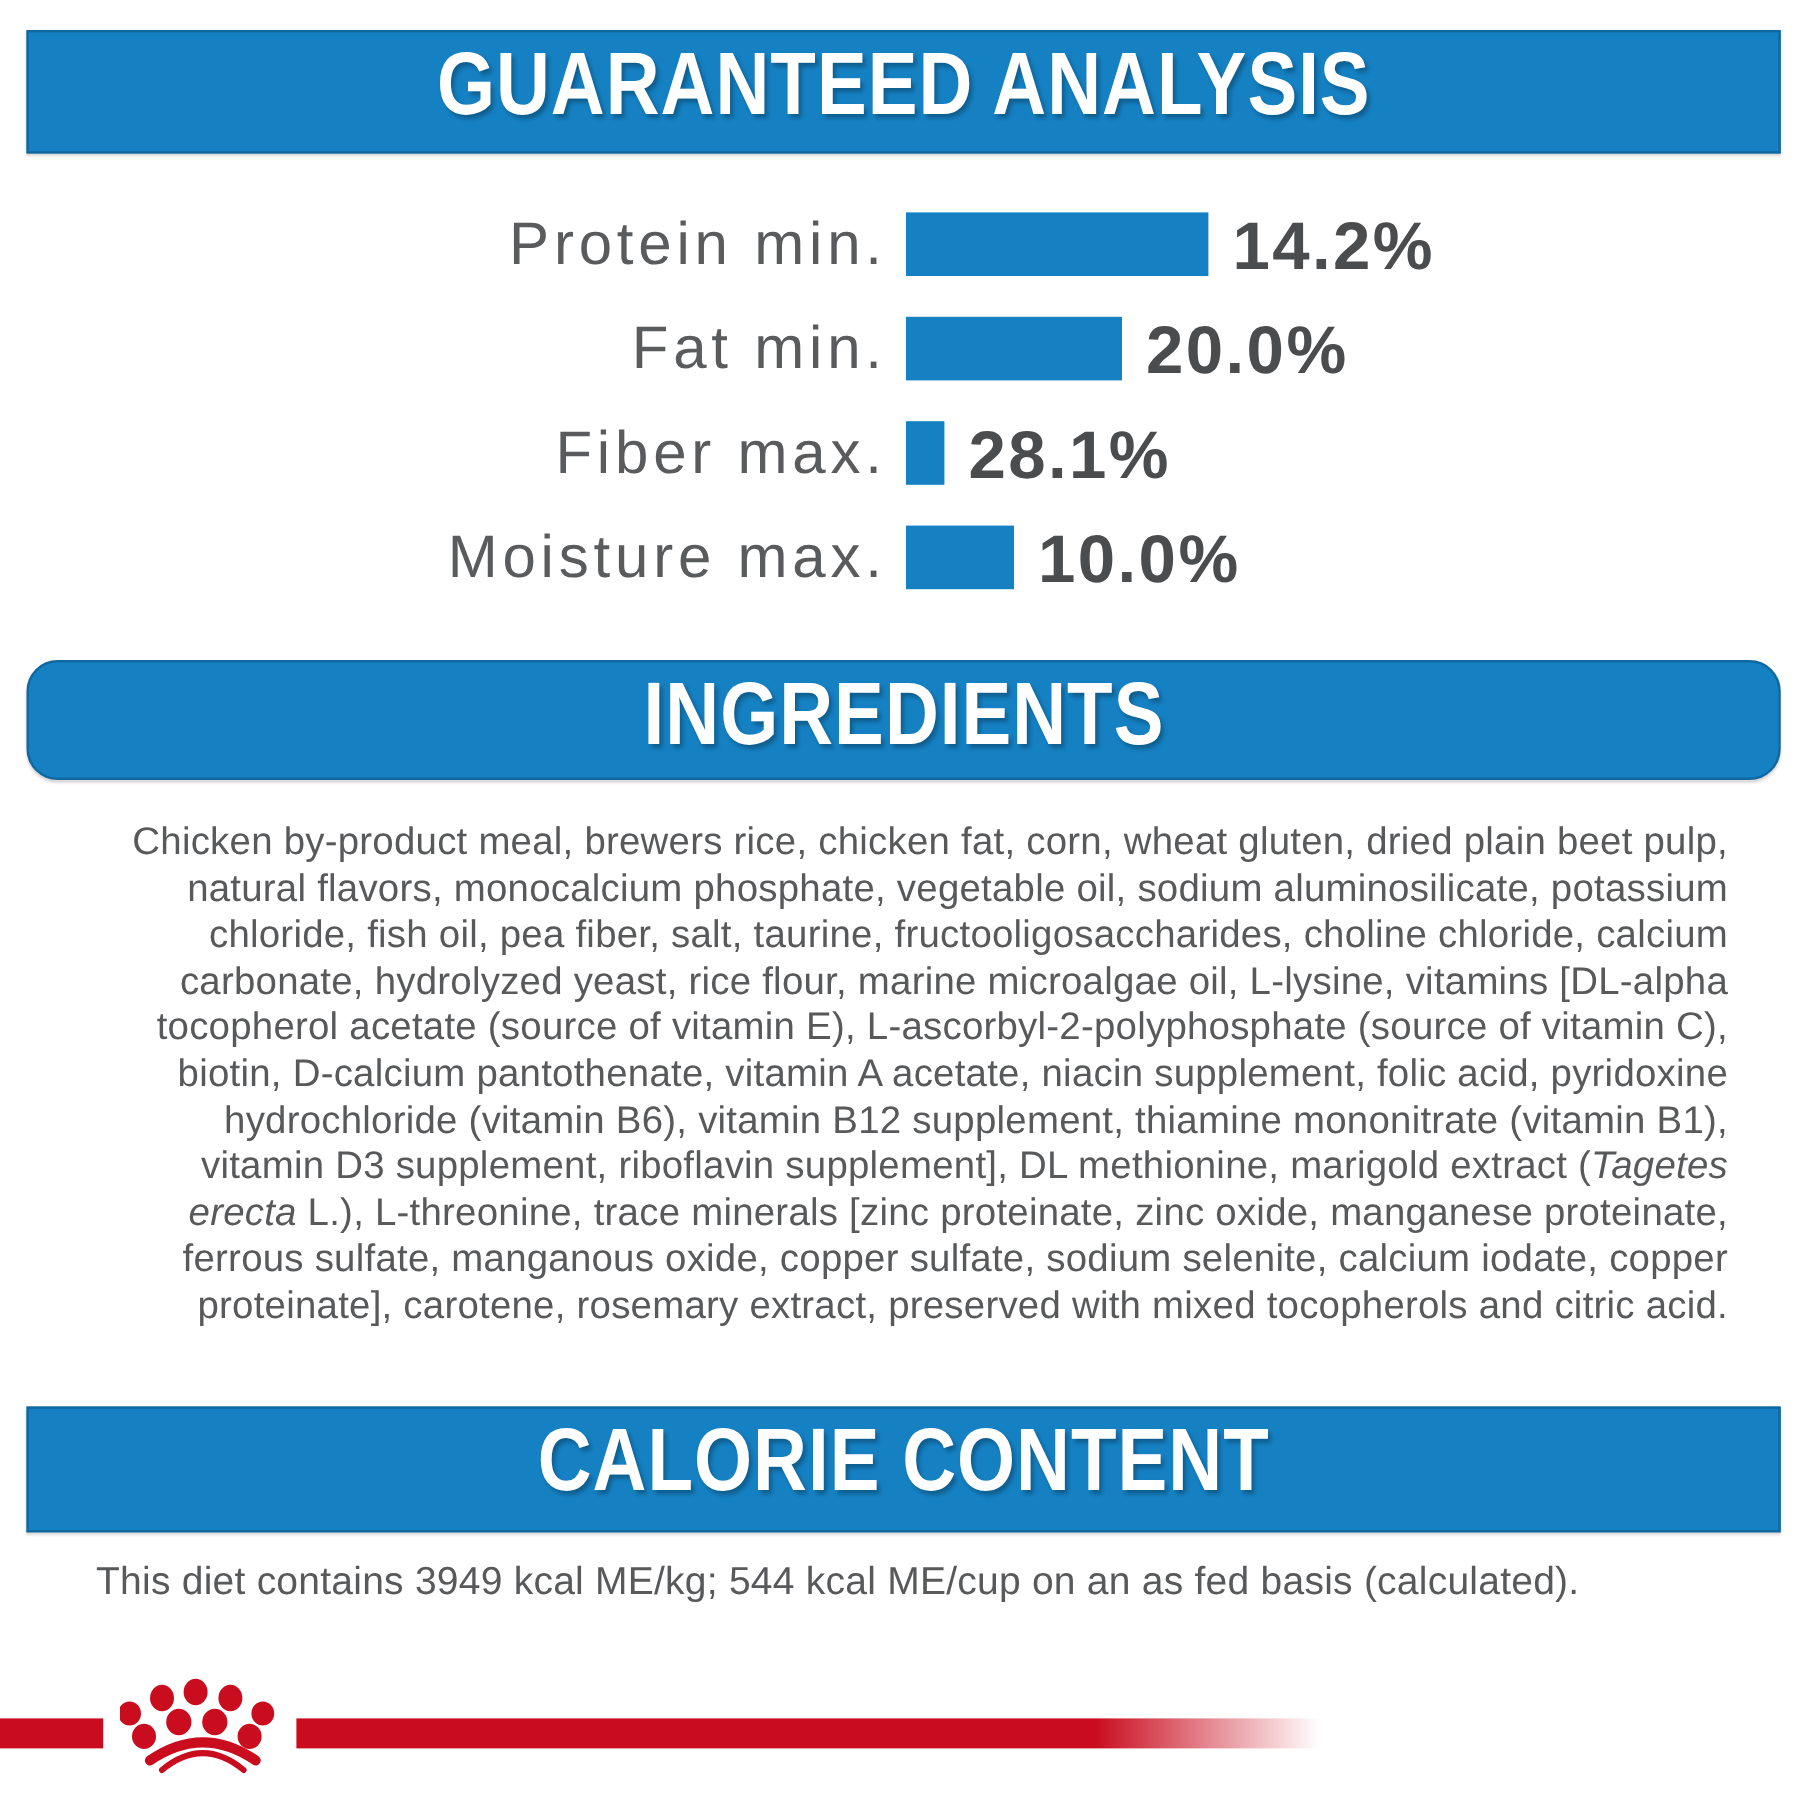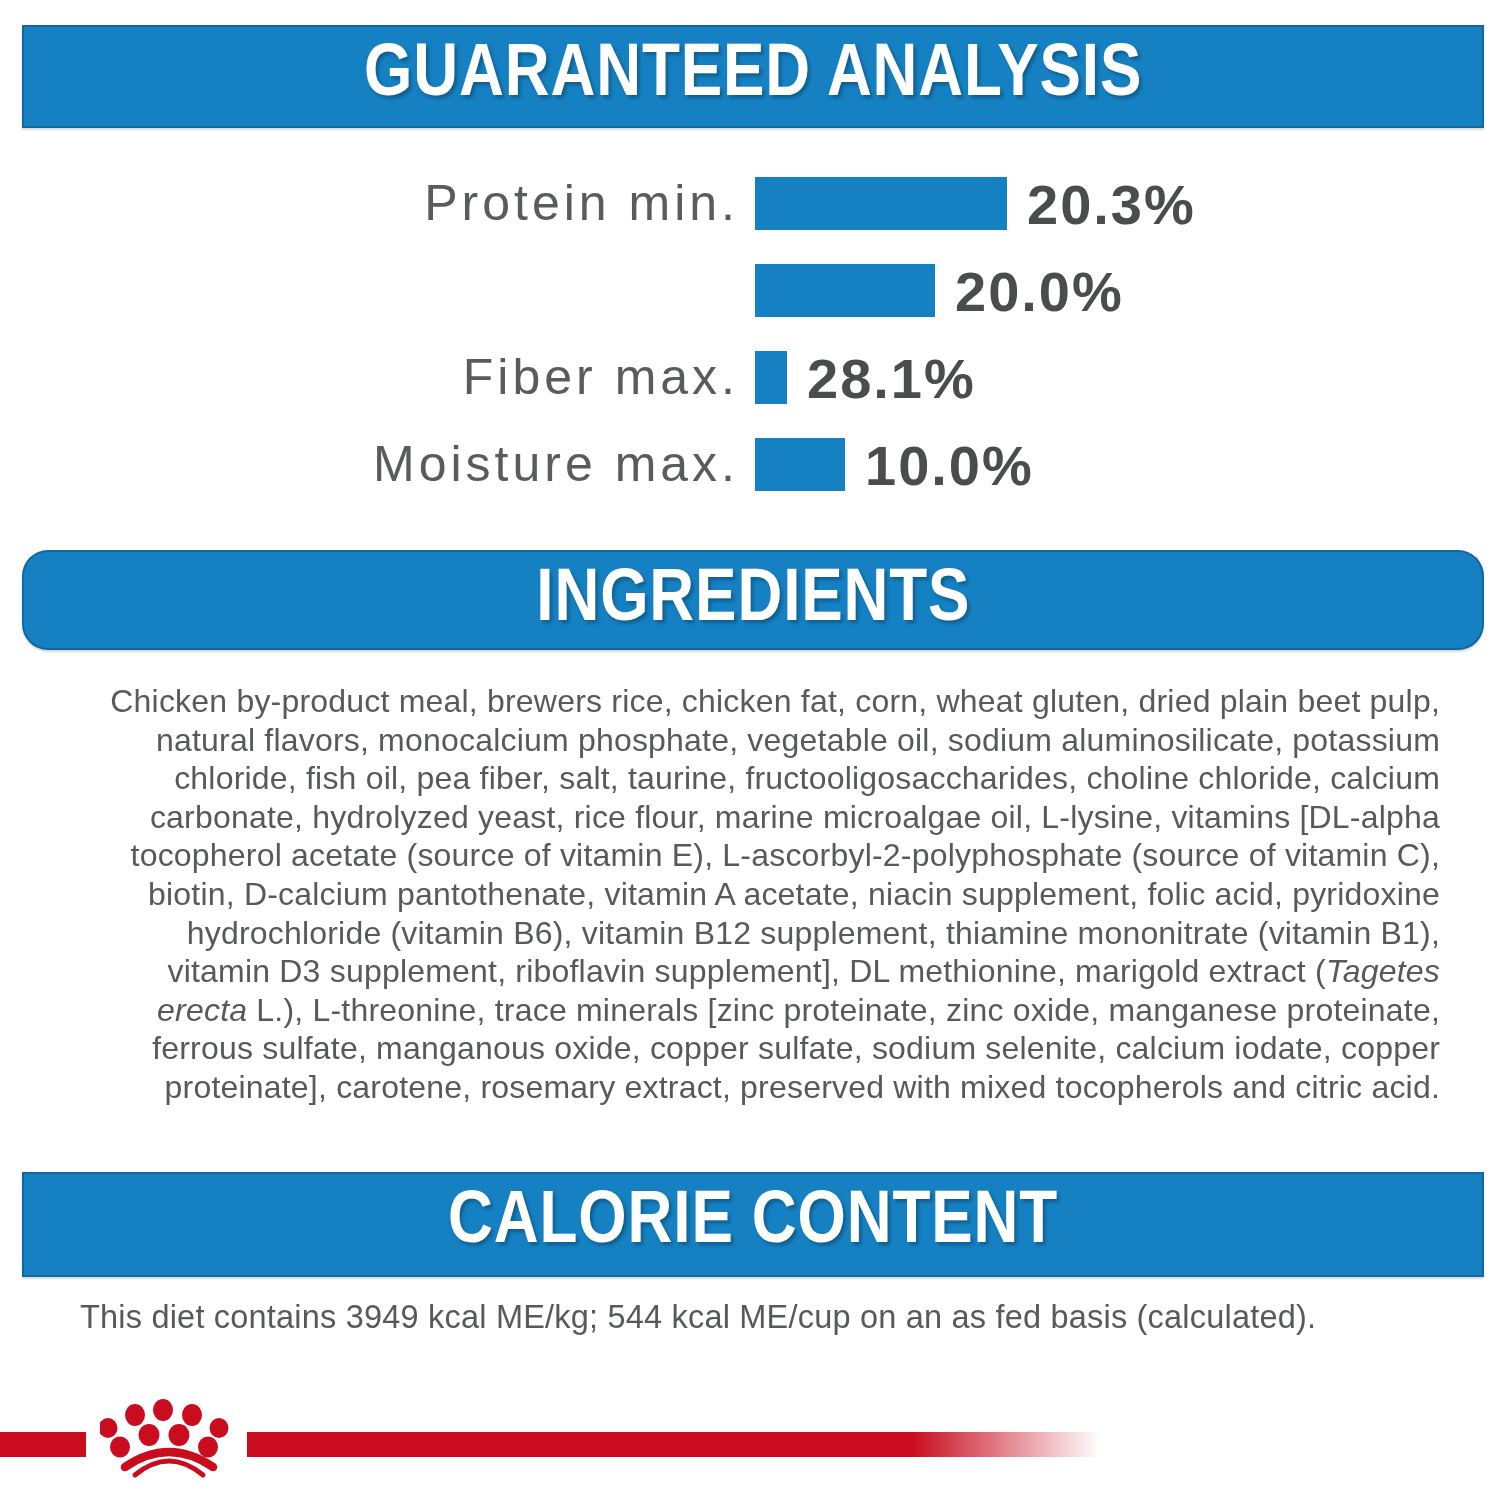--- a/index.html
+++ b/index.html
@@ -65,23 +65,24 @@
 <body>
 
 <div class="banner" id="banner-ga">
   <div class="banner-title">GUARANTEED ANALYSIS</div>
 </div>
 
 <div>
   <div class="ga-row" style="top: 177px;">
     <div class="ga-label">Protein min.</div>
     <div class="ga-bar" style="width: 252px;"></div>
-    <div class="ga-value" style="left: 1027px;">20.3%</div>
+    <div class="ga-value" style="left: 1027px;">14.2%</div>
   </div>
   <div class="ga-row" style="top: 264px;">
+    <div class="ga-label">Fat min.</div>
     <div class="ga-bar" style="width: 180px;"></div>
     <div class="ga-value" style="left: 955px;">20.0%</div>
   </div>
   <div class="ga-row" style="top: 351px; padding-left: 20px;">
     <div class="ga-label">Fiber max.</div>
     <div class="ga-bar" style="width: 32px;"></div>
     <div class="ga-value" style="left: 807px;">28.1%</div>
   </div>
   <div class="ga-row" style="top: 438px; padding-left: 29px;">
     <div class="ga-label">Moisture max.</div>

